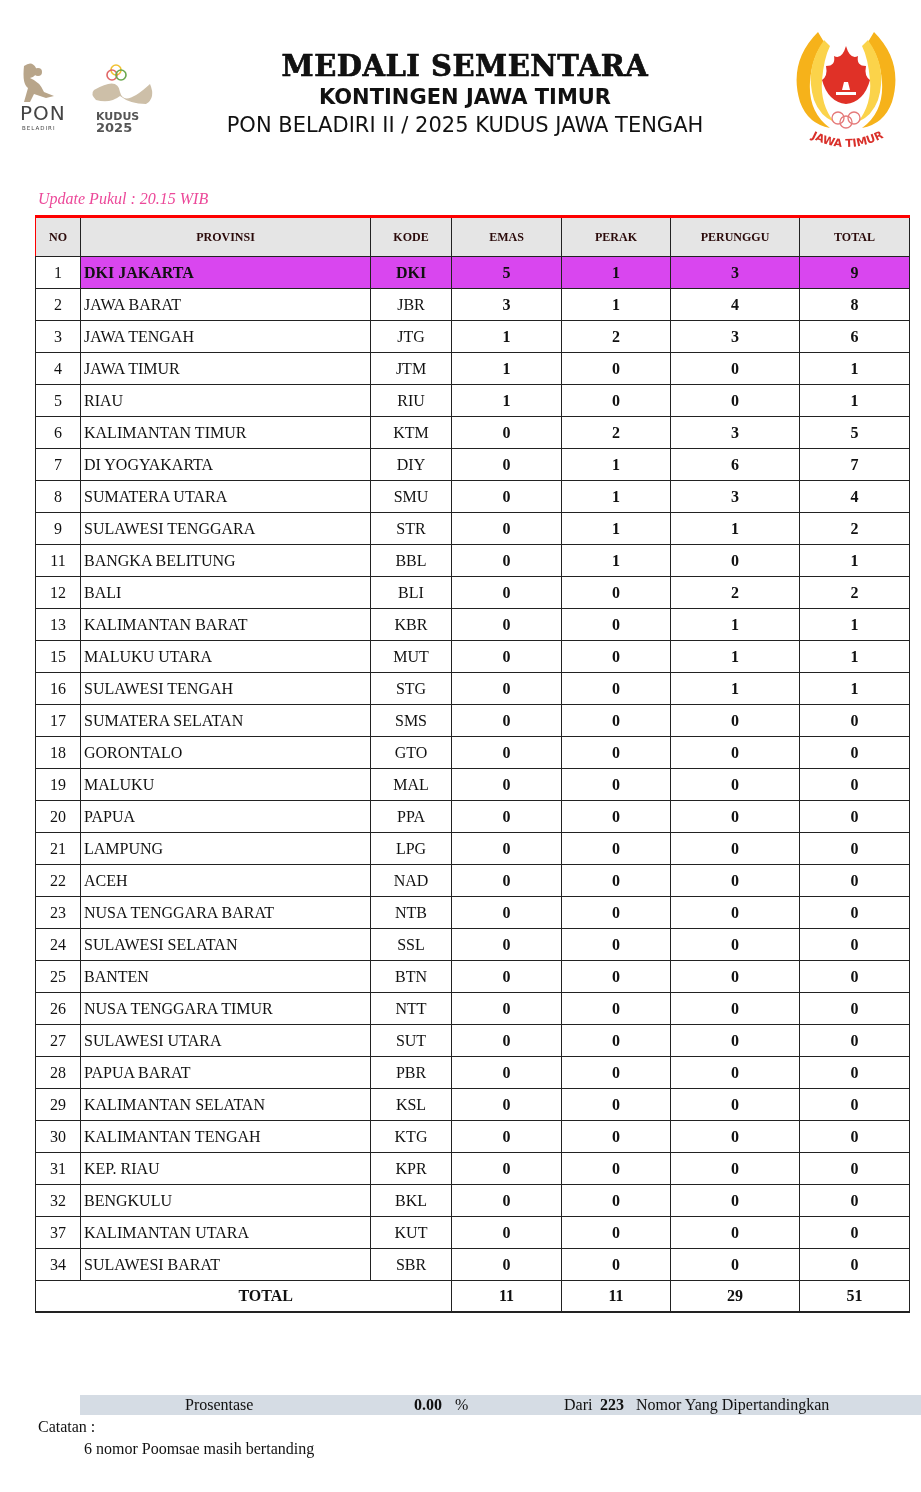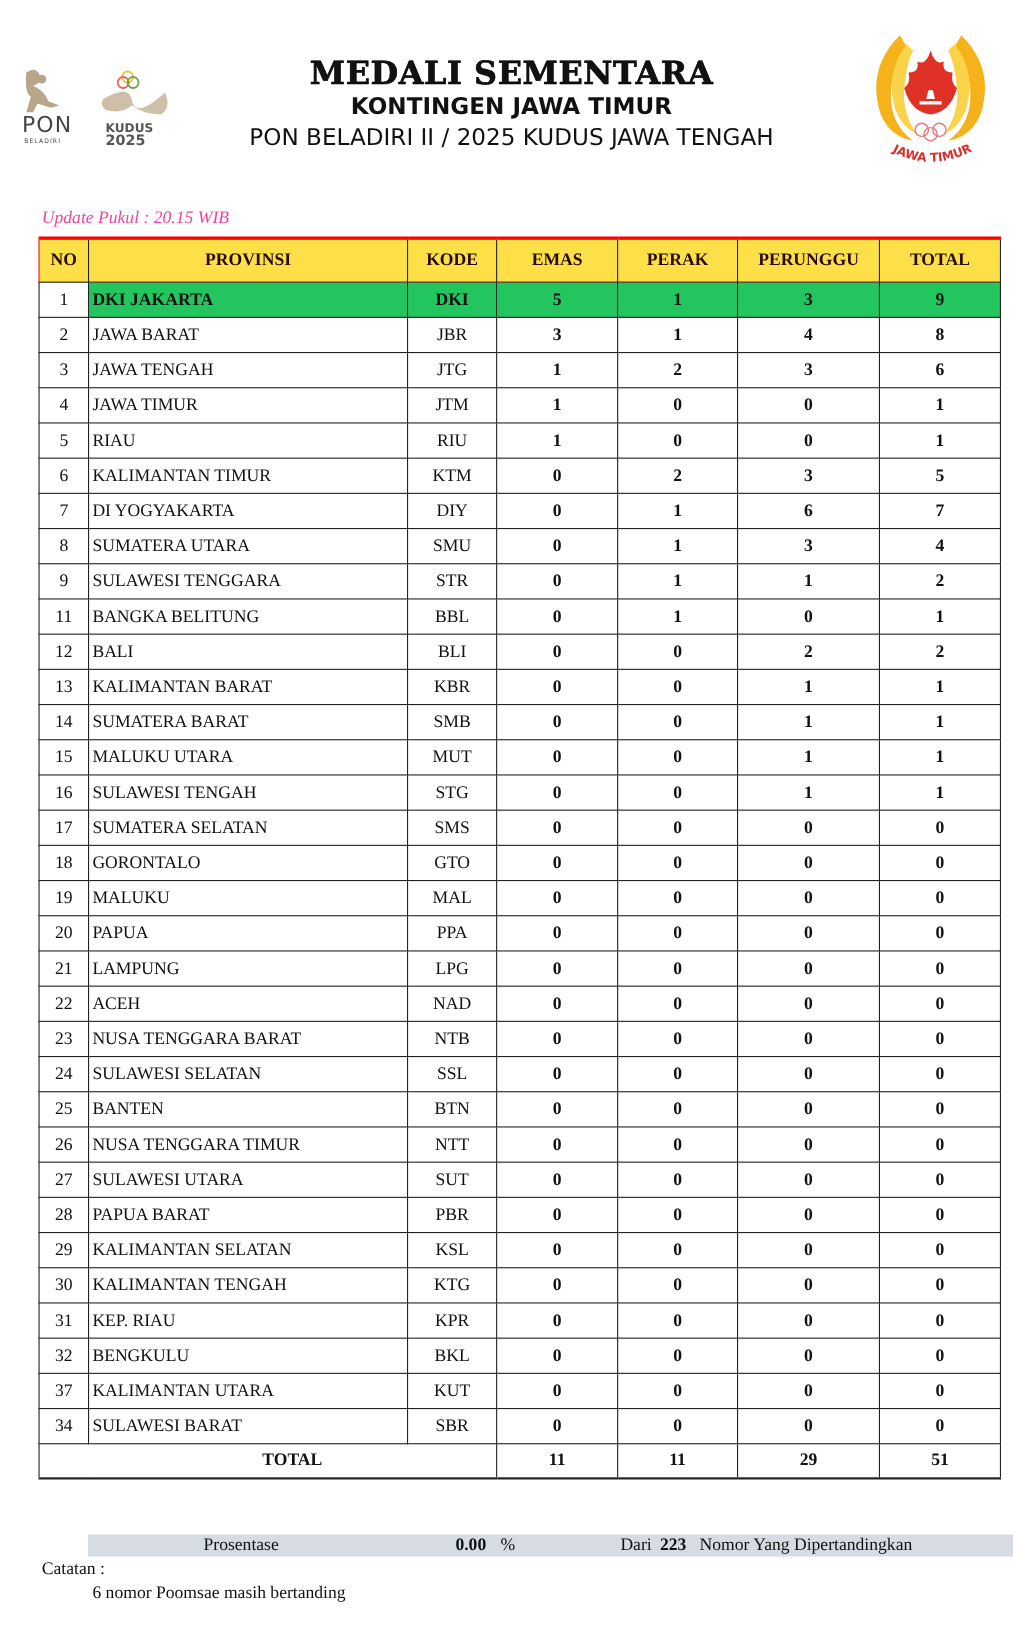--- a/index.html
+++ b/index.html
@@ -11,26 +11,26 @@
   .title-block { position: absolute; left: 200px; top: 48px; width: 530px; text-align: center; }
   .title-main { font-family: "DejaVu Serif", serif; font-weight: 700; font-size: 29px; letter-spacing: 0.5px; line-height: 36px; -webkit-text-stroke: 0.6px #000; }
   .title-sub1 { font-family: "DejaVu Sans", sans-serif; font-weight: bold; font-size: 21px; line-height: 28px; margin-top: -1px; }
   .title-sub2 { font-family: "DejaVu Sans", sans-serif; font-size: 21px; line-height: 28px; }
   .title-date { font-family: "DejaVu Sans", sans-serif; font-weight: bold; font-size: 21px; line-height: 30px; }
 
   .update { position: absolute; left: 38px; top: 190px; font-style: italic; font-size: 16px; color: #ec4899; }
 
   table.medals { position: absolute; left: 35px; top: 215px; border-collapse: collapse; table-layout: fixed; width: 874px; }
   table.medals th, table.medals td { border: 1.6px solid #222; padding: 0; height: 31px; font-size: 16px; }
-  table.medals th { background: #fde047; color: #2b0a0a; font-weight: bold; height: 38px; text-align: center; font-size: 16px; border-top: 3px solid #fe0000; }
+  table.medals th { background: #e5e5e5; color: #2b0a0a; font-weight: bold; height: 38px; text-align: center; font-size: 12px; border-top: 3px solid #fe0000; }
   table.medals th.no { border-left-color: #fe0000; }
   table.medals td { text-align: center; }
   table.medals td.num { font-weight: bold; }
   table.medals td.prov { text-align: left; padding-left: 3px; }
-  table.medals tr.highlight td { background: #22c55e; font-weight: bold; }
+  table.medals tr.highlight td { background: #d946ef; font-weight: bold; }
   table.medals tr.highlight td.no { background: #ffffff; font-weight: normal; }
   table.medals tr.total-row td { font-weight: bold; height: 30px; border-bottom: 2px solid #222; }
 
   .prosentase { position: absolute; left: 80px; top: 1395px; width: 830px; height: 20px; background: #d5dce4; font-size: 16px; padding-left: 16px; }
   .prosentase span { position: absolute; top: 1px; }
   .catatan-label { position: absolute; left: 38px; top: 1418px; font-size: 16px; }
   .catatan-text { position: absolute; left: 84px; top: 1440px; font-size: 16px; }
 </style>
 </head>
 <body>
@@ -208,29 +208,20 @@
       <tr>
         <td class="no">13</td>
         <td class="prov">KALIMANTAN BARAT</td>
         <td>KBR</td>
         <td class="num">0</td>
         <td class="num">0</td>
         <td class="num">1</td>
         <td class="num">1</td>
       </tr>
       <tr>
-        <td class="no">14</td>
-        <td class="prov">SUMATERA BARAT</td>
-        <td>SMB</td>
-        <td class="num">0</td>
-        <td class="num">0</td>
-        <td class="num">1</td>
-        <td class="num">1</td>
-      </tr>
-      <tr>
         <td class="no">15</td>
         <td class="prov">MALUKU UTARA</td>
         <td>MUT</td>
         <td class="num">0</td>
         <td class="num">0</td>
         <td class="num">1</td>
         <td class="num">1</td>
       </tr>
       <tr>
         <td class="no">16</td>

